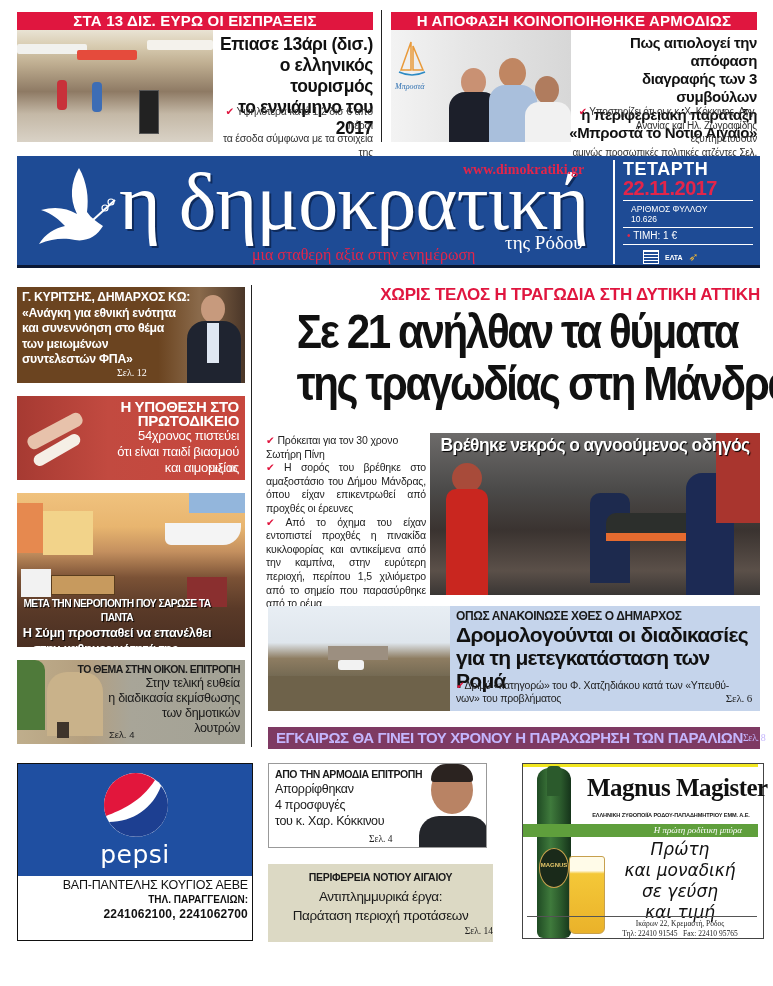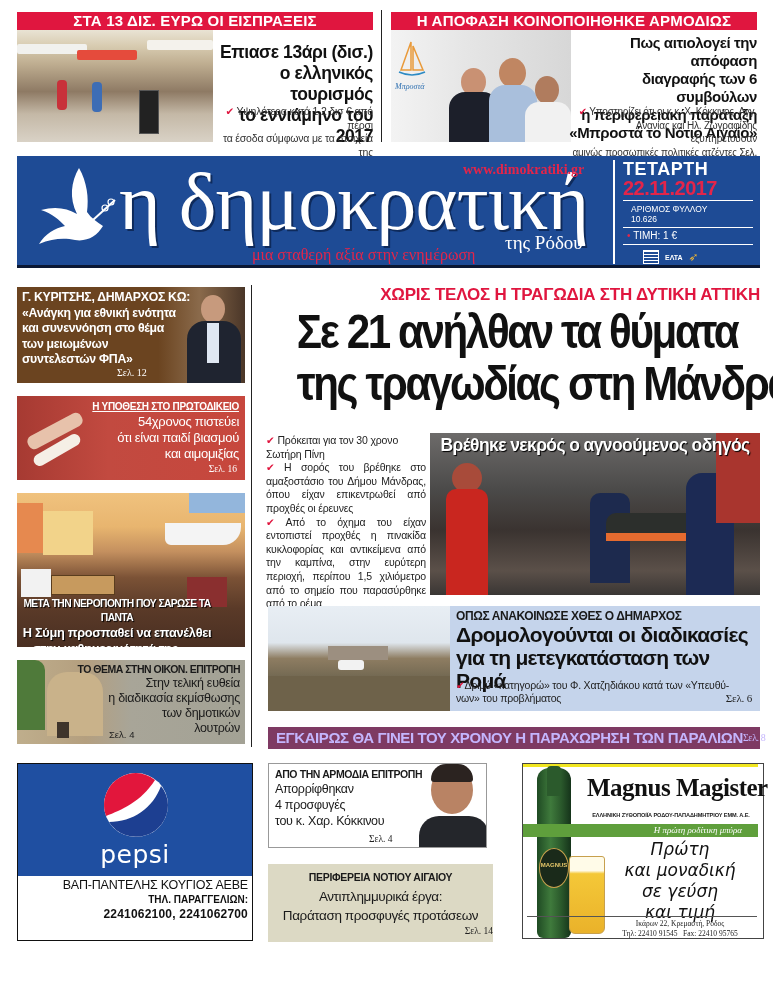--- a/index.html
+++ b/index.html
@@ -76,21 +76,21 @@
 <section class="abs" style="left:17px;top:12px;width:356px;height:130px;">
   <div class="red-bar">ΣΤΑ 13 ΔΙΣ. ΕΥΡΩ ΟΙ ΕΙΣΠΡΑΞΕΙΣ</div>
   <div class="abs photo-market" style="left:0;top:18px;width:196px;height:112px;overflow:hidden;">
     <div class="awning" style="left:0;top:14px;width:70px;background:#f1f1ee;"></div>
     <div class="awning" style="left:60px;top:20px;width:60px;background:#e54b3c;"></div>
     <div class="awning" style="left:130px;top:10px;width:66px;background:#f4f2ec;"></div>
     <div class="abs" style="left:122px;top:60px;width:20px;height:44px;background:#222;border:1px solid #555;"></div>
     <div class="abs" style="left:40px;top:50px;width:10px;height:30px;background:#c8313a;border-radius:4px;"></div>
     <div class="abs" style="left:75px;top:52px;width:10px;height:30px;background:#3d6db5;border-radius:4px;"></div>
   </div>
-  <div class="abs teaser-head" style="right:0;top:22px;width:160px;font-size:17.5px;line-height:21px;margin-top:8px;">
+  <div class="abs teaser-head" style="right:0;top:22px;width:160px;font-size:17.5px;line-height:21px;">
     <div>Επιασε 13άρι (δισ.)</div>
     <div>ο ελληνικός τουρισμός</div>
     <div>το εννιάμηνο του 2017</div>
   </div>
   <div class="abs teaser-body" style="right:0;top:93px;width:160px;">
     <div><span class="check">✔</span> <span>Υψηλότερα κατά 1,2 δισ € από πέρσι</span></div>
     <div>τα έσοδα σύμφωνα με τα στοιχεία της</div>
     <div style="display:flex;justify-content:space-between;">
         <span>Τράπεζας της Ελλάδος</span>
         <span class="page-ref">Σελ. 13</span>
@@ -113,21 +113,21 @@
     <div class="abs" style="left:4px;top:52px;font-family:'Liberation Serif',serif;font-style:italic;font-size:8px;color:#2d6fb0;">Μπροστά</div>
     <div class="abs" style="left:70px;top:38px;width:25px;height:28px;border-radius:50%;background:#c99173;"></div>
     <div class="abs" style="left:58px;top:62px;width:50px;height:50px;border-radius:16px 16px 0 0;background:#1c1f2a;"></div>
     <div class="abs" style="left:108px;top:28px;width:27px;height:30px;border-radius:50%;background:#c08662;"></div>
     <div class="abs" style="left:98px;top:55px;width:48px;height:57px;border-radius:16px 16px 0 0;background:#a9bfdc;"></div>
     <div class="abs" style="left:144px;top:46px;width:24px;height:28px;border-radius:50%;background:#b07c5e;"></div>
     <div class="abs" style="left:134px;top:72px;width:46px;height:40px;border-radius:14px 14px 0 0;background:#f1f1f1;"></div>
   </div>
   <div class="abs teaser-head" style="right:0;top:22px;width:190px;font-size:15px;line-height:18px;">
     <div>Πως αιτιολογεί την απόφαση</div>
-    <div>διαγραφής των 6 συμβούλων</div>
+    <div>διαγραφής των 3 συμβούλων</div>
     <div>η περιφερειακή παράταξη</div>
     <div>«Μπροστά το Νότιο Αιγαίο»</div>
   </div>
   <div class="abs teaser-body" style="right:0;top:93px;width:186px;font-size:10px;">
     <div><span class="check">✔</span> <span>Υποστηρίζει ότι οι κ.κ. Χ. Κόκκινος, Αγγ.</span></div>
     <div>Ανανίας και Ηλ. Ζωγραφίδης εξυπηρετούσαν</div>
     <div><span>αμιγώς προσωπικές πολιτικές ατζέντες</span> <span class="page-ref" style="font-family:'Liberation Sans',sans-serif;font-size:10px;">Σελ. 5</span></div>
   </div>
 </section>
 
@@ -178,21 +178,21 @@
   </div>
   <div class="abs page-ref" style="left:100px;top:80px;color:#fff;font-size:10px;">Σελ. 12</div>
 </article>
 
 <article class="abs lbox" style="left:17px;top:396px;width:228px;height:84px;background:linear-gradient(90deg,#a63a32 0%,#c24a40 40%,#c7473d 100%);">
   <div class="abs" style="left:4px;top:18px;width:70px;height:60px;">
     <div class="abs" style="left:4px;top:10px;width:60px;height:14px;background:#e7c2ab;transform:rotate(-28deg);border-radius:6px;"></div>
     <div class="abs" style="left:10px;top:30px;width:52px;height:12px;background:#f5efe6;transform:rotate(-30deg);border-radius:6px;"></div>
   </div>
   <div class="abs lbox-text" style="right:6px;top:4px;text-align:right;">
-    <div style="font-size:10px;line-height:14px;text-decoration:underline;">Η ΥΠΟΘΕΣΗ ΣΤΟ ΠΡΩΤΟΔΙΚΕΙΟ</div>
+    <div style="font-size:15px;line-height:14px;">Η ΥΠΟΘΕΣΗ ΣΤΟ ΠΡΩΤΟΔΙΚΕΙΟ</div>
     <div style="font-size:13px;line-height:16px;font-weight:normal;">54χρονος πιστεύει</div>
     <div style="font-size:13px;line-height:16px;font-weight:normal;">ότι είναι παιδί βιασμού</div>
     <div style="font-size:13px;line-height:16px;font-weight:normal;">και αιμομιξίας</div>
   </div>
   <div class="abs page-ref" style="right:8px;top:68px;color:#fff;font-size:9.5px;">Σελ. 16</div>
 </article>
 
 <article class="abs lbox" style="left:17px;top:493px;width:228px;height:154px;background:linear-gradient(180deg,#f0c27e 0%,#e8b56f 22%,#c4905f 38%,#7b5236 55%,#5a3a28 75%,#4a2f22 100%);">
   <div class="abs" style="left:0;top:0;width:228px;height:154px;">
     <div class="abs" style="left:0;top:10px;width:26px;height:50px;background:#e6894f;"></div>
@@ -311,21 +311,21 @@
     <div style="font-size:12.5px;line-height:16px;letter-spacing:-0.3px;">4 προσφυγές</div>
     <div style="font-size:12.5px;line-height:16px;letter-spacing:-0.3px;">του κ. Χαρ. Κόκκινου</div>
   </div>
   <div class="abs page-ref" style="left:100px;top:70px;font-size:9.5px;">Σελ. 4</div>
 </article>
 
 <article class="abs beige" style="left:268px;top:864px;width:225px;height:78px;">
   <div style="position:absolute;left:0;top:6px;width:225px;text-align:center;">
     <div style="font-size:10.5px;font-weight:bold;line-height:14px;letter-spacing:-0.3px;">ΠΕΡΙΦΕΡΕΙΑ ΝΟΤΙΟΥ ΑΙΓΑΙΟΥ</div>
     <div style="font-size:13.5px;line-height:19px;letter-spacing:-0.4px;margin-top:3px;">Αντιπλημμυρικά έργα:</div>
-    <div style="font-size:13.5px;line-height:19px;letter-spacing:-0.4px;">Παράταση προσφυγές προτάσεων</div>
+    <div style="font-size:13.5px;line-height:19px;letter-spacing:-0.4px;">Παράταση περιοχή προτάσεων</div>
   </div>
   <div class="abs page-ref" style="right:0;top:62px;font-size:9.5px;">Σελ. 14</div>
 </article>
 
 <aside class="abs magnus" style="left:522px;top:763px;width:242px;height:176px;">
   <div class="abs" style="left:0;top:0;width:235px;height:3px;background:#f1e620;"></div>
   <div class="abs bottle" style="left:14px;top:4px;width:34px;height:170px;">
     <div class="abs" style="left:10px;top:-2px;width:14px;height:30px;background:#2b5a2c;border-radius:4px 4px 0 0;"></div>
     <div class="abs" style="left:2px;top:80px;width:30px;height:40px;border-radius:50%;background:#1a2a1a;border:1px solid #c7a04d;"></div>
     <div class="abs" style="left:0;top:94px;width:34px;text-align:center;color:#e6c86a;font-size:6px;font-weight:bold;">MAGNUS</div>

